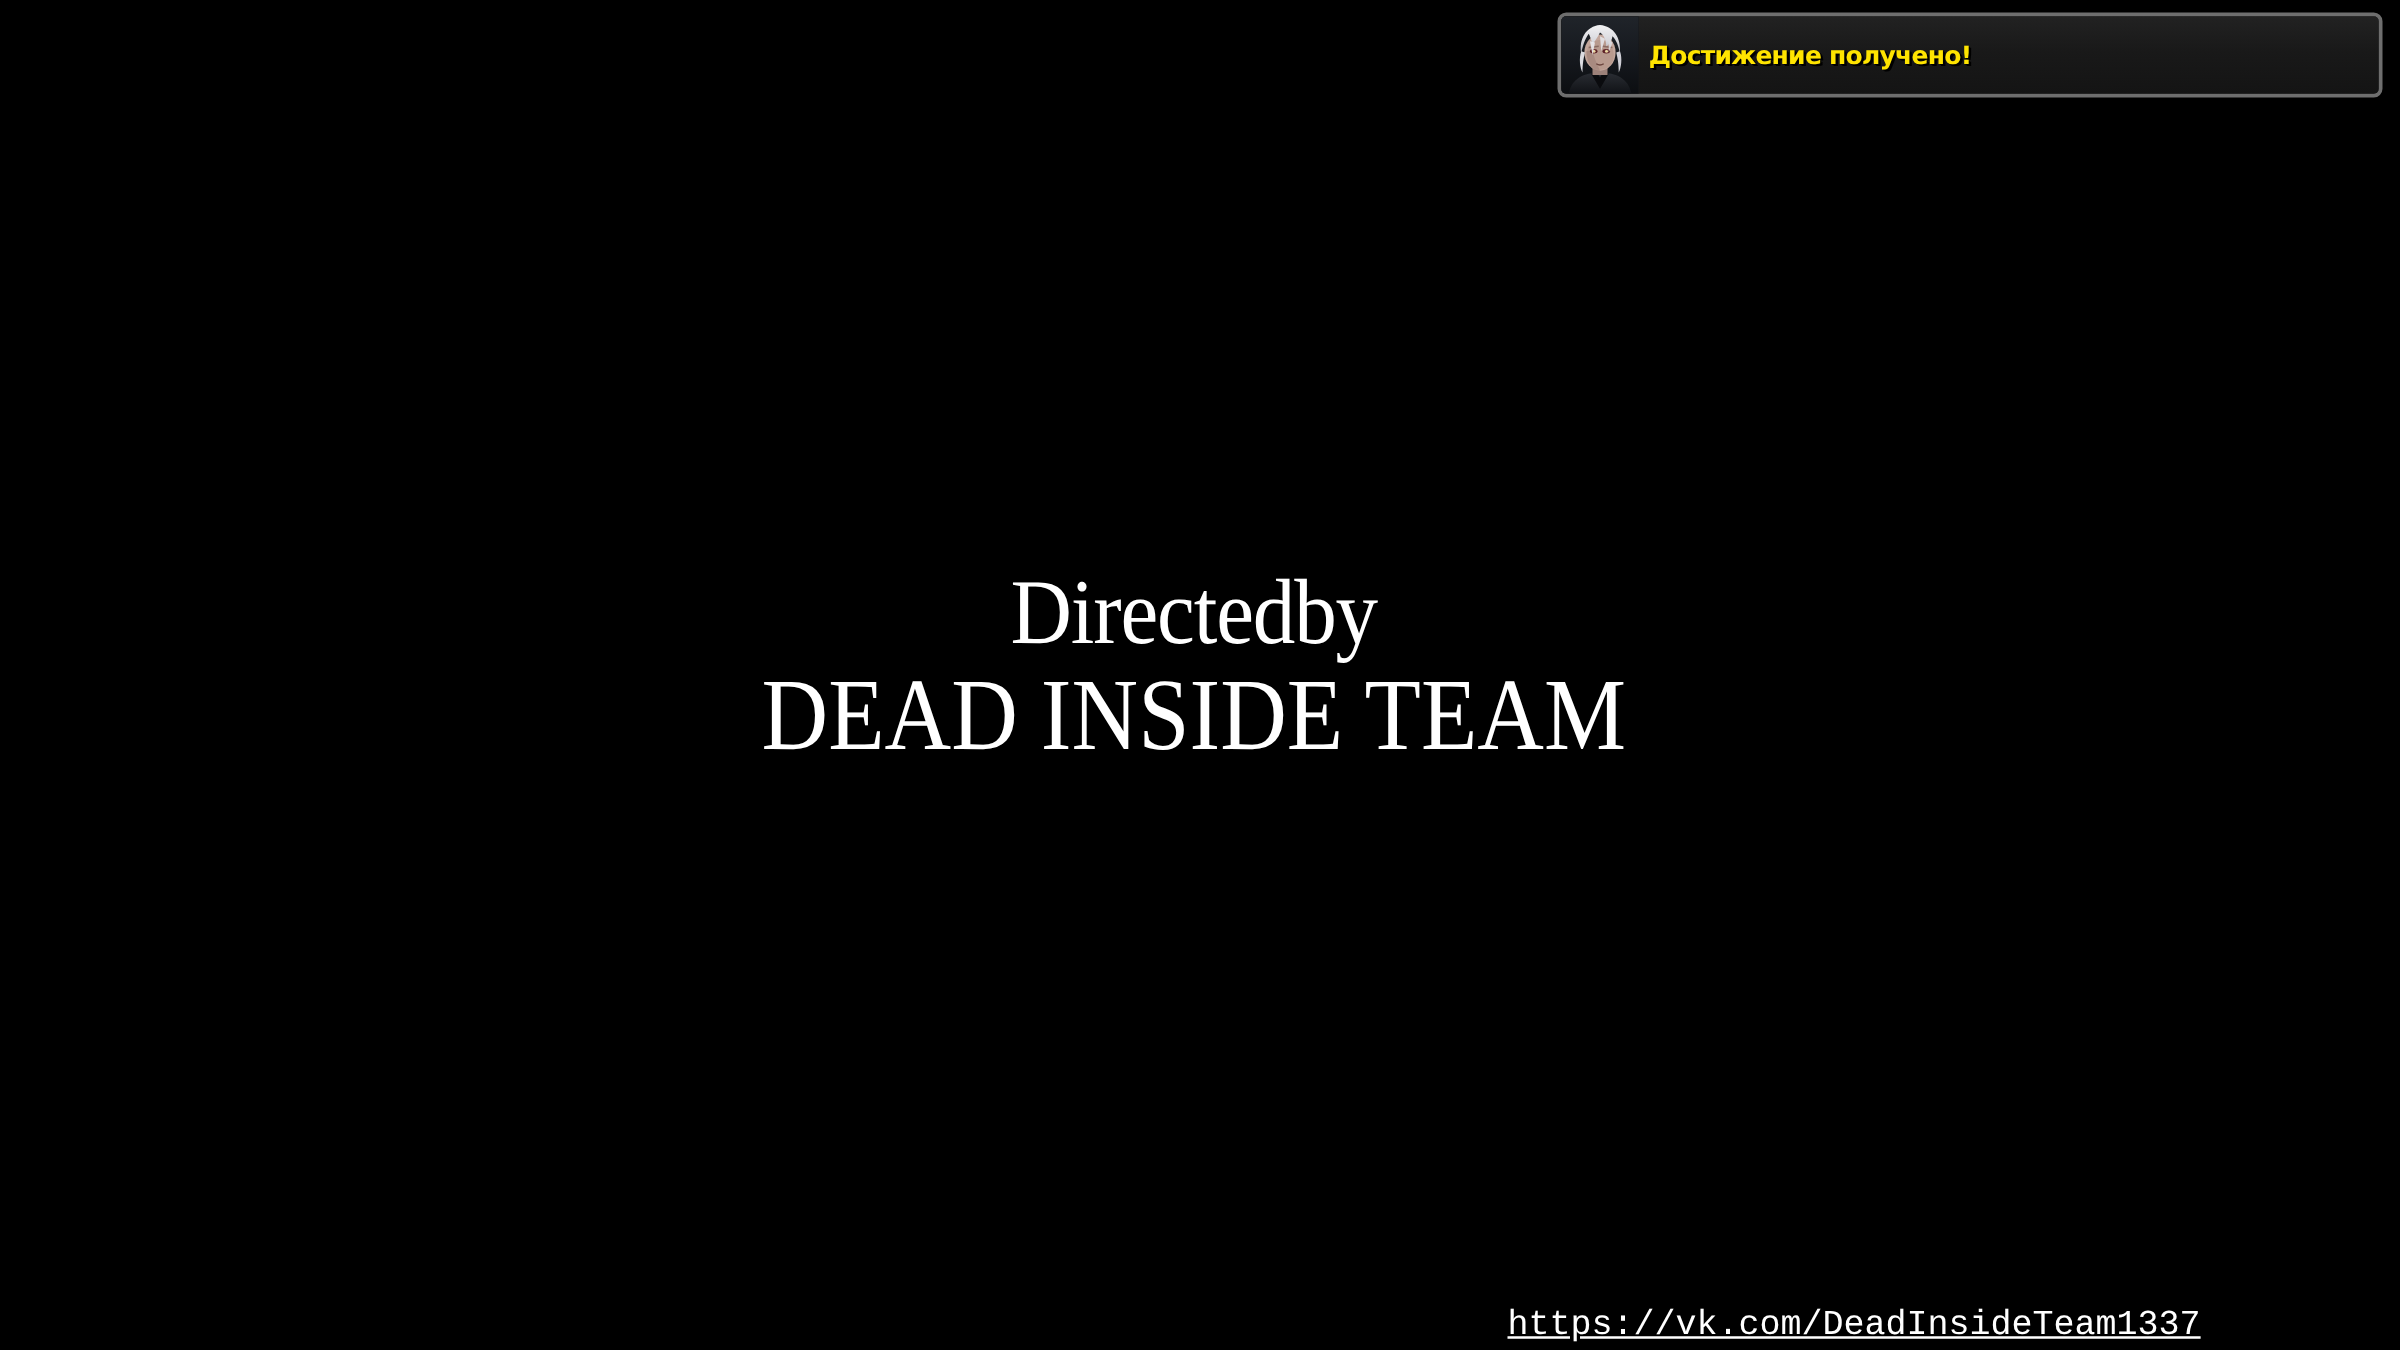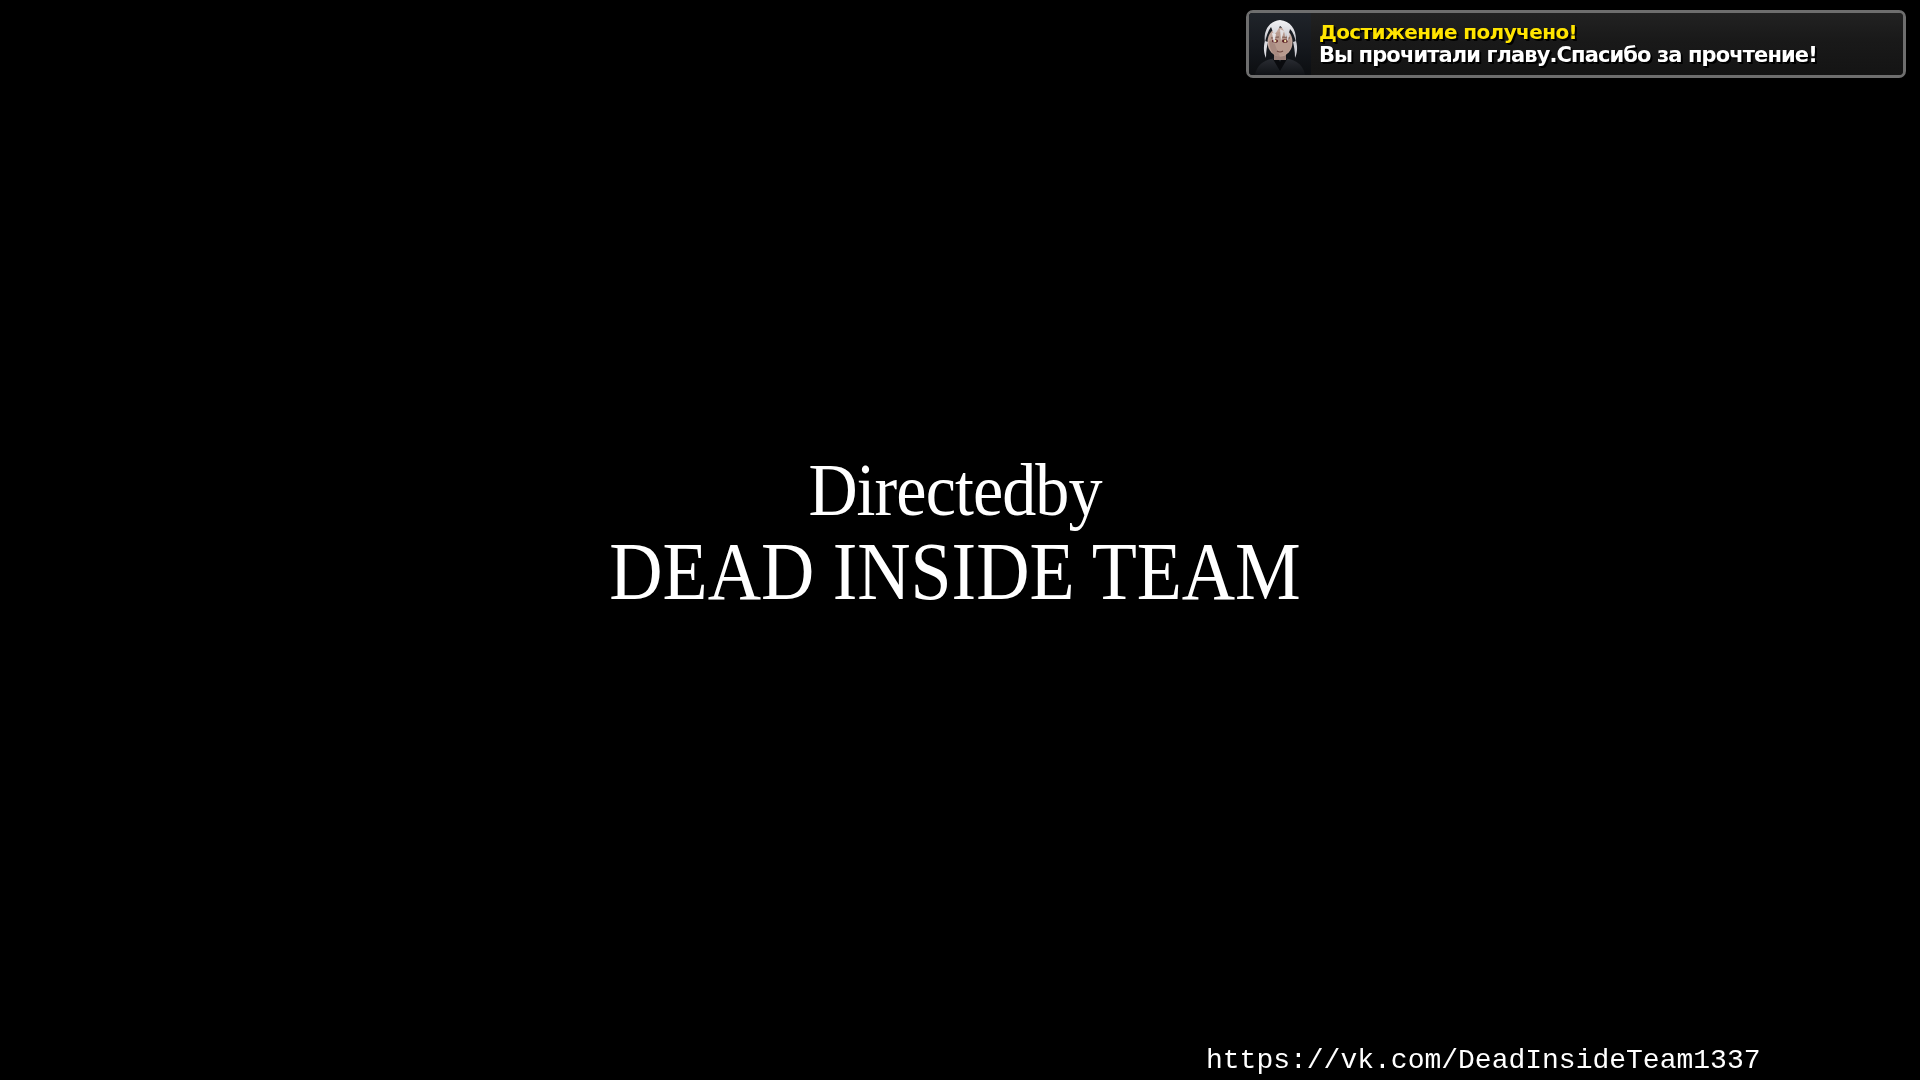--- a/index.html
+++ b/index.html
@@ -136,21 +136,21 @@
   .links {
     position: absolute;
     left: 1206px;
     top: 966px;
     font-family: "Liberation Mono", "DejaVu Sans Mono", monospace;
     font-size: 28px;
     line-height: 38px;
     color: #ffffff;
     white-space: pre;
   }
-  .link-row { display: block; white-space: pre; }
+  .link-row { display: block; white-space: pre; text-decoration: underline; }
 </style>
 </head>
 <body>
 
 <div id="screen">
 
   <div class="toast">
     <div class="toast-inner">
 
       <div class="toast-avatar">
@@ -198,21 +198,20 @@
           <path d="M47 28 C49 34 48 41 46 45 C46 38 45 33 44 29 Z" fill="#cfcfd6"></path>
 
           <path d="M23 20 L25 31 L27 21 Z" fill="#eaeaee" opacity="0.9"></path>
           <path d="M31 16 L32 28 L35 18 Z" fill="#e4e4e9" opacity="0.9"></path>
           <path d="M38 19 L38 29 L41 21 Z" fill="#dadae0" opacity="0.9"></path>
         </svg>
       </div>
 
       <div class="toast-text">
         <div class="toast-title">Достижение получено!</div>
-        <div class="toast-desc">Вы прочитали главу.Спасибо за прочтение!</div>
       </div>
 
     </div>
   </div>
 
   <div class="title-block">
     <div class="title-line-1">Directedby</div>
     <div class="title-line-2">DEAD INSIDE TEAM</div>
   </div>
 

